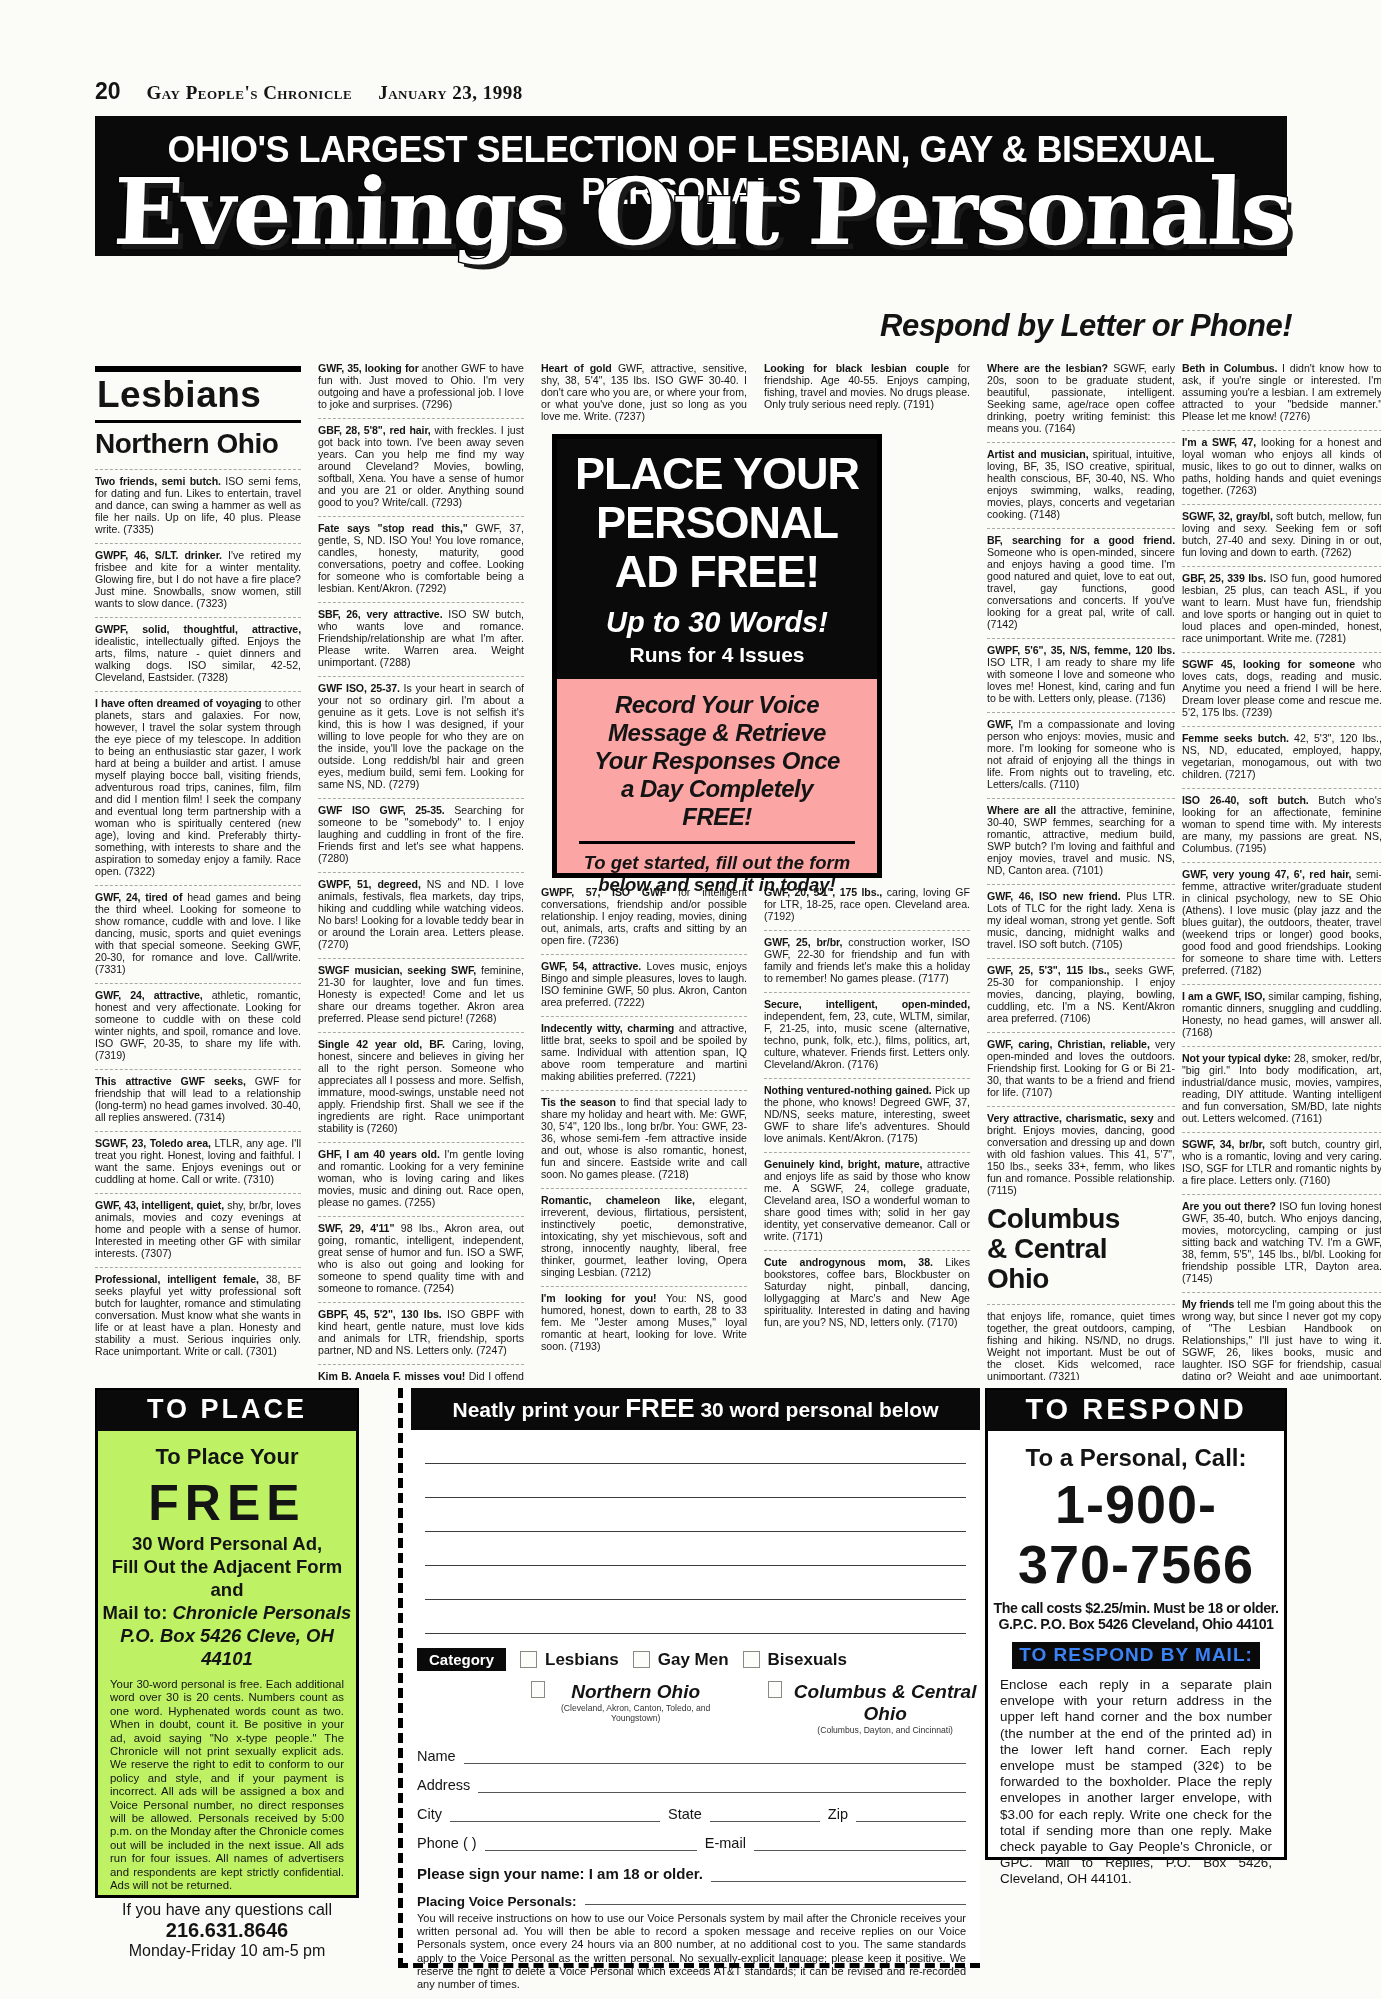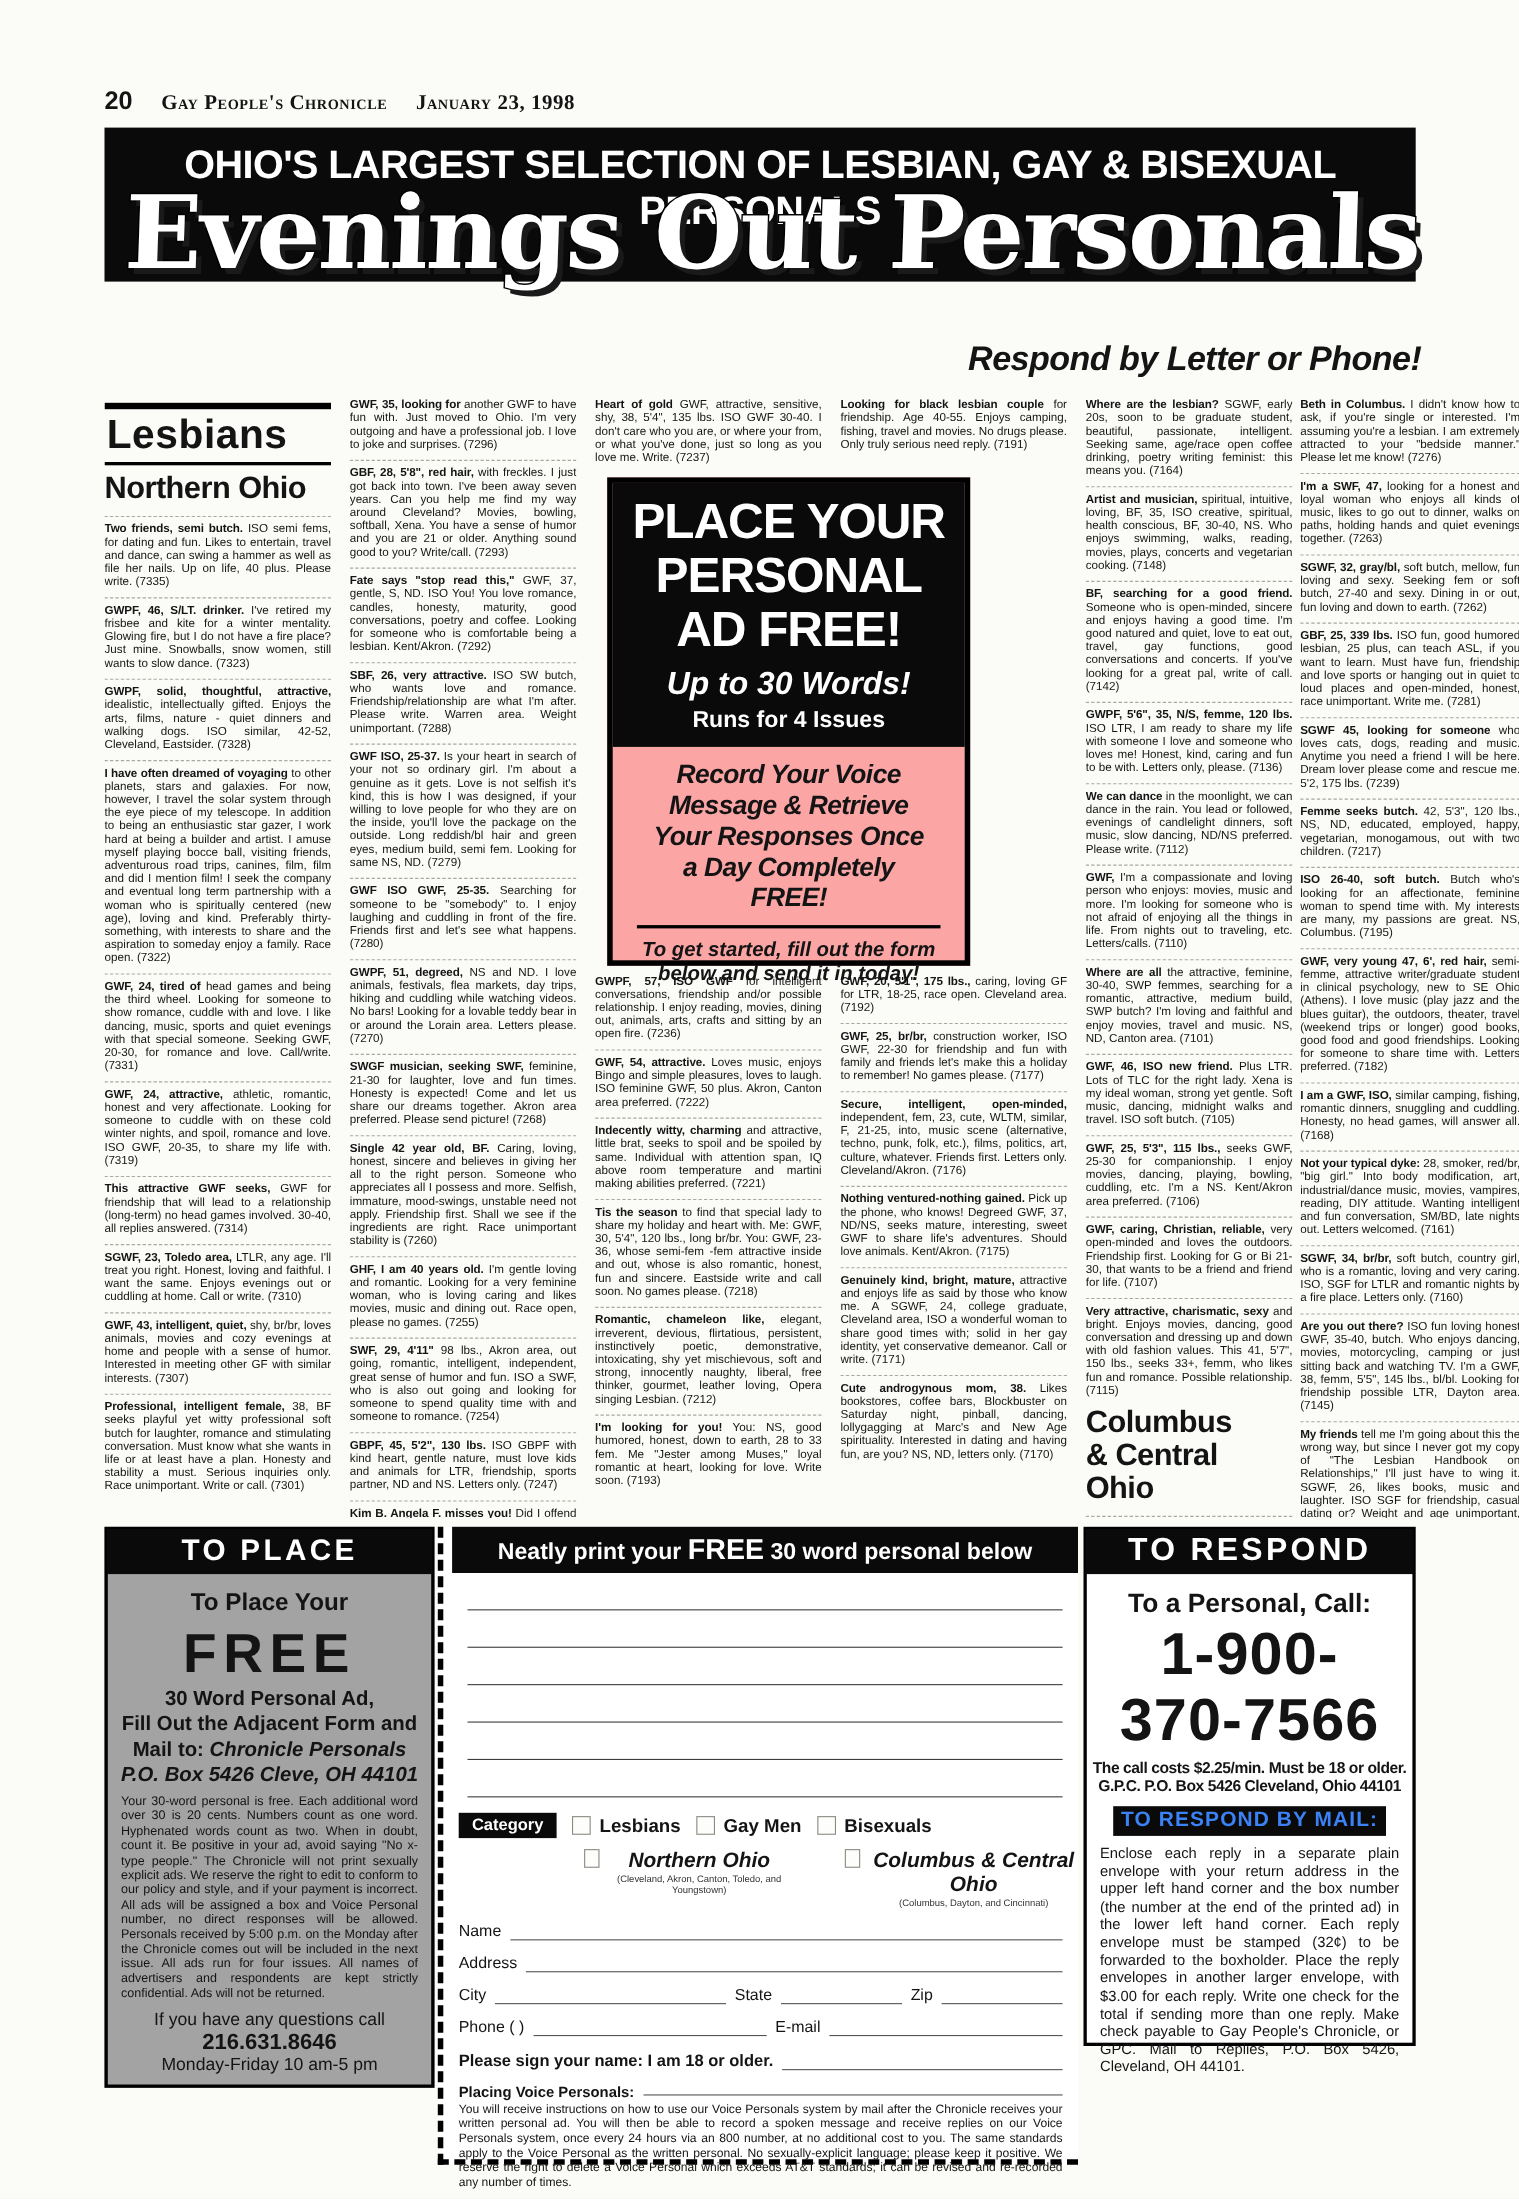--- a/index.html
+++ b/index.html
@@ -39,21 +39,21 @@
   .promo { position:absolute; left:552px; top:434px; width:330px; height:444px; border:5px solid #000; background:#fca5a5; box-sizing:border-box; }
   .promo-black { background:#0a0a0a; color:#fff; text-align:center; padding:10px 0 12px 0; }
   .promo-place { font-size:45px; line-height:49px; font-weight:bold; white-space:pre-line; letter-spacing:-1px; }
   .promo-upto { font-size:29px; font-weight:bold; font-style:italic; margin-top:10px; }
   .promo-runs { font-size:21px; font-weight:bold; margin-top:4px; }
   .promo-record { font-size:24px; line-height:28px; font-weight:bold; font-style:italic; text-align:center; margin:12px 6px 0 6px; letter-spacing:-.5px; }
   .promo-rule { border-top:3px solid #000; width:86%; margin:10px auto 8px auto; }
   .promo-start { font-size:18.5px; line-height:22px; font-weight:bold; font-style:italic; text-align:center; }
   
   .blackbar { background:#0a0a0a; color:#fff; font-weight:bold; text-align:center; }
-  .toplace { position:absolute; left:95px; top:1388px; width:300px; height:510px; border:3px solid #000; box-sizing:border-box; background:#a3a3a3; }
+  .toplace { position:absolute; left:95px; top:1388px; width:264px; height:510px; border:3px solid #000; box-sizing:border-box; background:#bef264; }
   .toplace .blackbar { font-size:27px; letter-spacing:3px; padding:4px 0 6px 0; margin:-1px; }
   .tp-line1 { text-align:center; font-size:22px; font-weight:bold; margin-top:14px; }
   .tp-free { text-align:center; font-size:50px; font-weight:bold; letter-spacing:6px; margin-top:4px; }
   .tp-l { text-align:center; font-size:18.5px; font-weight:bold; line-height:23px; }
   .tp-it { font-style:italic; }
   .tp-body { font-size:11.4px; line-height:13.4px; text-align:justify; padding:8px 12px 0 12px; }
   .tp-quest { text-align:center; font-size:16px; margin-top:8px; }
   .tp-phone { text-align:center; font-size:20px; font-weight:bold; }
   .tp-hours { text-align:center; font-size:16px; }
   
@@ -154,21 +154,20 @@
       <p class="ad"><b>Secure, intelligent, open-minded, </b>independent, fem, 23, cute, WLTM, similar, F, 21-25, into, music scene (alternative, techno, punk, folk, etc.), films, politics, art, culture, whatever. Friends first. Letters only. Cleveland/Akron. (7176)</p>
       <p class="ad"><b>Nothing ventured-nothing gained. </b>Pick up the phone, who knows! Degreed GWF, 37, ND/NS, seeks mature, interesting, sweet GWF to share life's adventures. Should love animals. Kent/Akron. (7175)</p>
       <p class="ad"><b>Genuinely kind, bright, mature, </b>attractive and enjoys life as said by those who know me. A SGWF, 24, college graduate, Cleveland area, ISO a wonderful woman to share good times with; solid in her gay identity, yet conservative demeanor. Call or write. (7171)</p>
       <p class="ad"><b>Cute androgynous mom, 38. </b>Likes bookstores, coffee bars, Blockbuster on Saturday night, pinball, dancing, lollygagging at Marc's and New Age spirituality. Interested in dating and having fun, are you? NS, ND, letters only. (7170)</p>
     </div>
   <div class="col" style="left:987px; top:362px; width:188px; height:1018px;">
       <p class="ad"><b>Where are the lesbian? </b>SGWF, early 20s, soon to be graduate student, beautiful, passionate, intelligent. Seeking same, age/race open coffee drinking, poetry writing feminist: this means you. (7164)</p>
       <p class="ad"><b>Artist and musician, </b>spiritual, intuitive, loving, BF, 35, ISO creative, spiritual, health conscious, BF, 30-40, NS. Who enjoys swimming, walks, reading, movies, plays, concerts and vegetarian cooking. (7148)</p>
       <p class="ad"><b>BF, searching for a good friend. </b>Someone who is open-minded, sincere and enjoys having a good time. I'm good natured and quiet, love to eat out, travel, gay functions, good conversations and concerts. If you've looking for a great pal, write of call. (7142)</p>
       <p class="ad"><b>GWPF, 5'6", 35, N/S, femme, 120 lbs. </b>ISO LTR, I am ready to share my life with someone I love and someone who loves me! Honest, kind, caring and fun to be with. Letters only, please. (7136)</p>
-      <p class="ad"><b>We can dance </b>in the moonlight, we can dance in the rain. You lead or followed, evenings of candlelight dinners, soft music, slow dancing, ND/NS preferred. Please write. (7112)</p>
       <p class="ad"><b>GWF, </b>I'm a compassionate and loving person who enjoys: movies, music and more. I'm looking for someone who is not afraid of enjoying all the things in life. From nights out to traveling, etc. Letters/calls. (7110)</p>
       <p class="ad"><b>Where are all </b>the attractive, feminine, 30-40, SWP femmes, searching for a romantic, attractive, medium build, SWP butch? I'm loving and faithful and enjoy movies, travel and music. NS, ND, Canton area. (7101)</p>
       <p class="ad"><b>GWF, 46, ISO new friend. </b>Plus LTR. Lots of TLC for the right lady. Xena is my ideal woman, strong yet gentle. Soft music, dancing, midnight walks and travel. ISO soft butch. (7105)</p>
       <p class="ad"><b>GWF, 25, 5'3", 115 lbs., </b>seeks GWF, 25-30 for companionship. I enjoy movies, dancing, playing, bowling, cuddling, etc. I'm a NS. Kent/Akron area preferred. (7106)</p>
       <p class="ad"><b>GWF, caring, Christian, reliable, </b>very open-minded and loves the outdoors. Friendship first. Looking for G or Bi 21-30, that wants to be a friend and friend for life. (7107)</p>
       <p class="ad"><b>Very attractive, charismatic, sexy </b>and bright. Enjoys movies, dancing, good conversation and dressing up and down with old fashion values. This 41, 5'7", 150 lbs., seeks 33+, femm, who likes fun and romance. Possible relationship. (7115)</p>
       <div class="region-title">Columbus
 &amp; Central Ohio</div>
       <p class="ad">that enjoys life, romance, quiet times together, the great outdoors, camping, fishing and hiking. NS/ND, no drugs. Weight not important. Must be out of the closet. Kids welcomed, race unimportant. (7321)</p>
     </div>

